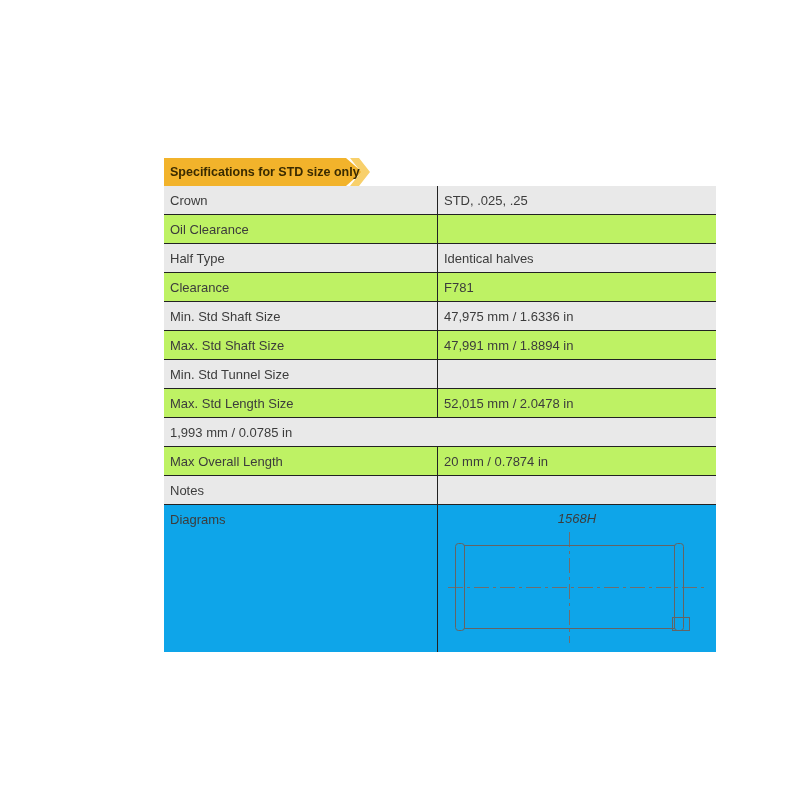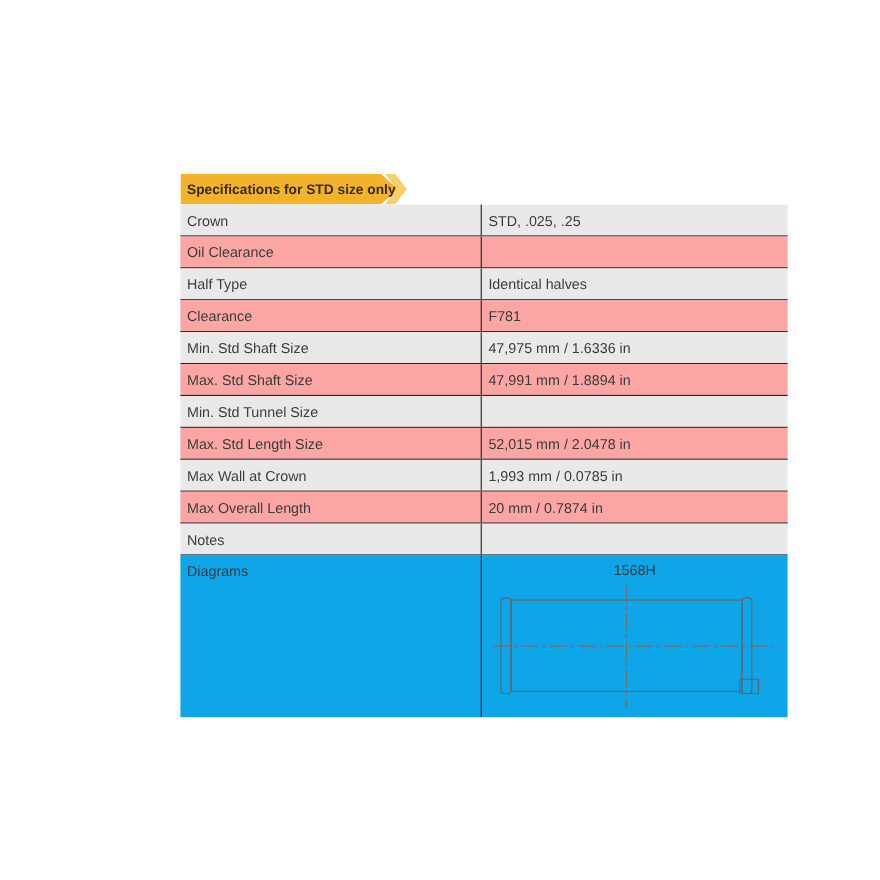--- a/index.html
+++ b/index.html
@@ -58,21 +58,21 @@
   }
 
   
   .spec-table { width: 100%; }
   .spec-row {
     display: flex;
     height: 28px;
     border-bottom: 1px solid var(--border, #222222);
     font-size: 13px;
     color: var(--text, #3C3C3C);
-    background: #fca5a5;
+    background: #bef264;
   }
   .spec-row.alt { background: var(--row-alt-bg, #E9E9E9); }
   .spec-label {
     flex: 0 0 274px;
     box-sizing: border-box;
     border-right: 1px solid var(--border, #222222);
     padding-left: 6px;
     display: flex;
     align-items: center;
   }
@@ -101,20 +101,21 @@
     display: flex;
     flex-direction: column;
     align-items: center;
     padding-top: 6px;
     padding-bottom: 4px;
   }
   .diagram-id {
     height: 16px;
     line-height: 16px;
     text-align: left;
+    font-style: italic;
   }
   .diagram-svg { margin-top: 3px; display: block; }
 </style>
 </head>
 <body>
 
 <div class="page">
   <div class="wrap">
 
     <div class="banner">
@@ -157,21 +158,20 @@
   <div class="spec-row alt">
     <div class="spec-label">Min. Std Tunnel Size</div>
   </div>
 
   <div class="spec-row">
     <div class="spec-label">Max. Std Length Size</div>
     <div class="spec-value">52,015 mm / 2.0478 in</div>
   </div>
 
   <div class="spec-row alt">
-    <div class="spec-label">Max Wall at Crown</div>
     <div class="spec-value">1,993 mm / 0.0785 in</div>
   </div>
 
   <div class="spec-row">
     <div class="spec-label">Max Overall Length</div>
     <div class="spec-value">20 mm / 0.7874 in</div>
   </div>
 
   <div class="spec-row alt">
     <div class="spec-label">Notes</div>

